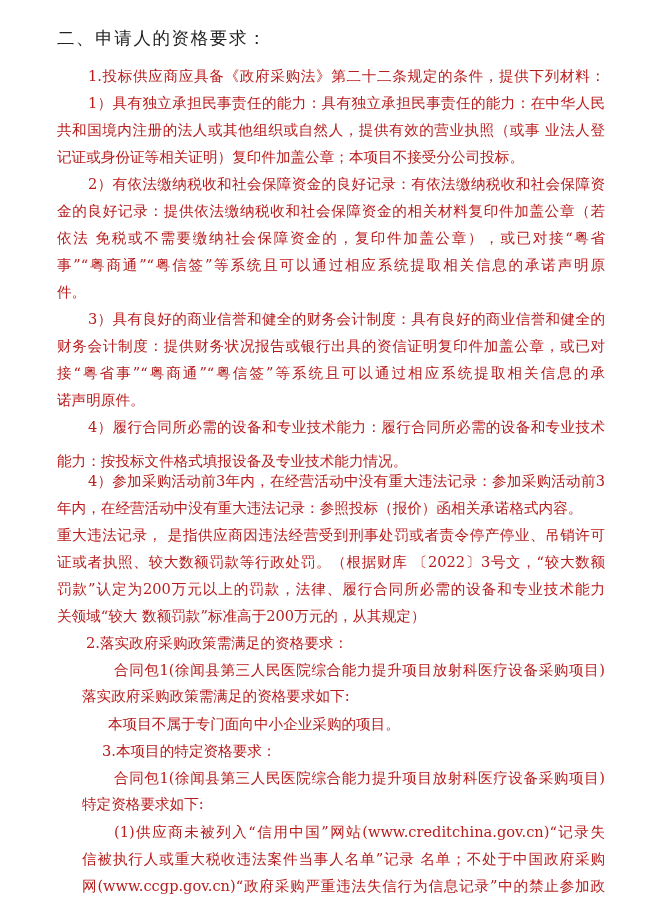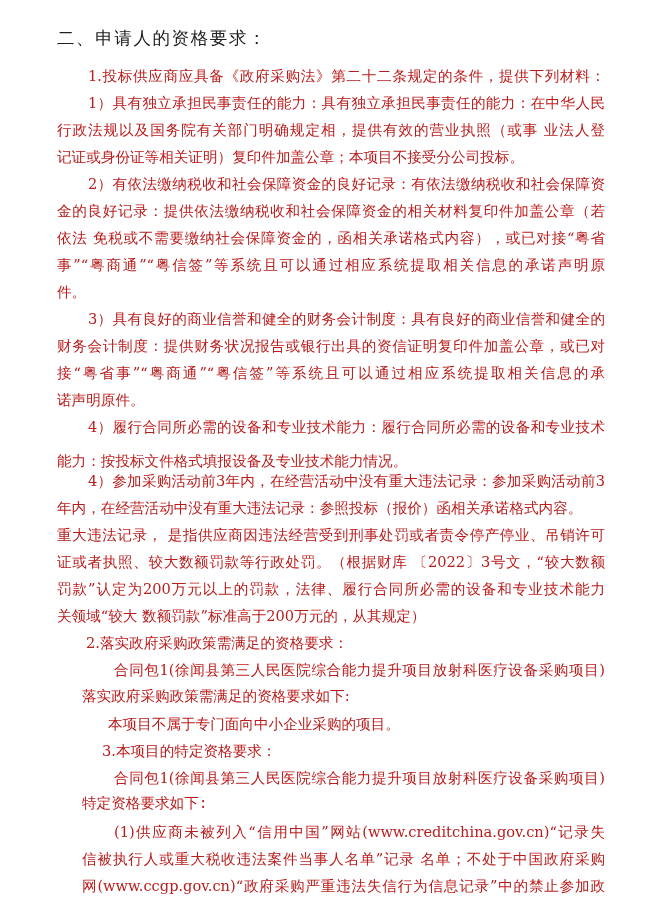--- a/index.html
+++ b/index.html
@@ -13,43 +13,43 @@
   .justify { text-align: justify; text-align-last: justify; }
 </style>
 </head>
 <body>
 
 <div class="page">
   <div class="heading">二、申请人的资格要求：</div>
   <div id="lines">
       <div class="line justify" style="left: 88px; top: 58px; width: 517px; white-space: normal; height: 20px; overflow: hidden;">1.投标供应商应具备《政府采购法》第二十二条规定的条件，提供下列材料：</div>
       <div class="line justify" style="left: 88px; top: 85px; width: 517px; white-space: normal; height: 20px; overflow: hidden;">1）具有独立承担民事责任的能力：具有独立承担民事责任的能力：在中华人民</div>
-      <div class="line justify" style="left: 57px; top: 112px; width: 548px; white-space: normal; height: 20px; overflow: hidden;">行政法规以及国务院有关部门明确规定相，提供有效的营业执照（或事 业法人登</div>
+      <div class="line justify" style="left: 57px; top: 112px; width: 548px; white-space: normal; height: 20px; overflow: hidden;">共和国境内注册的法人或其他组织或自然人，提供有效的营业执照（或事 业法人登</div>
       <div class="line" style="left: 57px; top: 139px;">记证或身份证等相关证明）复印件加盖公章；本项目不接受分公司投标。</div>
       <div class="line justify" style="left: 88px; top: 166px; width: 517px; white-space: normal; height: 20px; overflow: hidden;">2）有依法缴纳税收和社会保障资金的良好记录：有依法缴纳税收和社会保障资</div>
       <div class="line justify" style="left: 57px; top: 193px; width: 548px; white-space: normal; height: 20px; overflow: hidden;">金的良好记录：提供依法缴纳税收和社会保障资金的相关材料复印件加盖公章（若</div>
-      <div class="line justify" style="left: 57px; top: 220px; width: 548px; white-space: normal; height: 20px; overflow: hidden;">依法 免税或不需要缴纳社会保障资金的，函相关承诺格式内容），或已对接“粤省</div>
+      <div class="line justify" style="left: 57px; top: 220px; width: 548px; white-space: normal; height: 20px; overflow: hidden;">依法 免税或不需要缴纳社会保障资金的，复印件加盖公章），或已对接“粤省</div>
       <div class="line justify" style="left: 57px; top: 247px; width: 548px; white-space: normal; height: 20px; overflow: hidden;">事”“粤商通”“粤信签”等系统且可以通过相应系统提取相关信息的承诺声明原</div>
       <div class="line" style="left: 57px; top: 274px;">件。</div>
       <div class="line justify" style="left: 88px; top: 301px; width: 517px; white-space: normal; height: 20px; overflow: hidden;">3）具有良好的商业信誉和健全的财务会计制度：具有良好的商业信誉和健全的</div>
       <div class="line justify" style="left: 57px; top: 328px; width: 548px; white-space: normal; height: 20px; overflow: hidden;">财务会计制度：提供财务状况报告或银行出具的资信证明复印件加盖公章，或已对</div>
       <div class="line justify" style="left: 57px; top: 355px; width: 548px; white-space: normal; height: 20px; overflow: hidden;">接“粤省事”“粤商通”“粤信签”等系统且可以通过相应系统提取相关信息的承</div>
       <div class="line" style="left: 57px; top: 382px;">诺声明原件。</div>
       <div class="line justify" style="left: 88px; top: 409px; width: 517px; white-space: normal; height: 20px; overflow: hidden;">4）履行合同所必需的设备和专业技术能力：履行合同所必需的设备和专业技术</div>
       <div class="line" style="left: 57px; top: 436px; margin-top: 7px;">能力：按投标文件格式填报设备及专业技术能力情况。</div>
       <div class="line justify" style="left: 88px; top: 463px; width: 517px; white-space: normal; height: 20px; overflow: hidden;">4）参加采购活动前3年内，在经营活动中没有重大违法记录：参加采购活动前3</div>
       <div class="line" style="left: 57px; top: 490px;">年内，在经营活动中没有重大违法记录：参照投标（报价）函相关承诺格式内容。</div>
       <div class="line justify" style="left: 57px; top: 517px; width: 548px; white-space: normal; height: 20px; overflow: hidden;">重大违法记录， 是指供应商因违法经营受到刑事处罚或者责令停产停业、吊销许可</div>
       <div class="line justify" style="left: 57px; top: 544px; width: 548px; white-space: normal; height: 20px; overflow: hidden;">证或者执照、较大数额罚款等行政处罚。（根据财库 〔2022〕3号文，“较大数额</div>
       <div class="line justify" style="left: 57px; top: 571px; width: 548px; white-space: normal; height: 20px; overflow: hidden;">罚款”认定为200万元以上的罚款，法律、履行合同所必需的设备和专业技术能力</div>
       <div class="line" style="left: 57px; top: 598px;">关领域“较大 数额罚款”标准高于200万元的，从其规定）</div>
       <div class="line" style="left: 86px; top: 625px;">2.落实政府采购政策需满足的资格要求：</div>
       <div class="line justify" style="left: 114px; top: 652px; width: 491px; white-space: normal; height: 20px; overflow: hidden;">合同包1(徐闻县第三人民医院综合能力提升项目放射科医疗设备采购项目)</div>
       <div class="line" style="left: 82px; top: 678px;">落实政府采购政策需满足的资格要求如下:</div>
       <div class="line" style="left: 108px; top: 706px;">本项目不属于专门面向中小企业采购的项目。</div>
       <div class="line" style="left: 86px; top: 733px; margin-left: 16px;">3.本项目的特定资格要求：</div>
       <div class="line justify" style="left: 114px; top: 760px; width: 491px; white-space: normal; height: 20px; overflow: hidden;">合同包1(徐闻县第三人民医院综合能力提升项目放射科医疗设备采购项目)</div>
-      <div class="line" style="left: 82px; top: 786px; font-family: Liberation Mono, monospace;">特定资格要求如下:</div>
+      <div class="line" style="left: 82px; top: 786px;">特定资格要求如下:</div>
       <div class="line justify" style="left: 114px; top: 814px; width: 491px; white-space: normal; height: 20px; overflow: hidden;">(1)供应商未被列入“信用中国”网站(www.creditchina.gov.cn)“记录失</div>
       <div class="line justify" style="left: 82px; top: 841px; width: 523px; white-space: normal; height: 20px; overflow: hidden;">信被执行人或重大税收违法案件当事人名单”记录 名单；不处于中国政府采购</div>
       <div class="line justify" style="left: 82px; top: 868px; width: 523px; white-space: normal; height: 20px; overflow: hidden;">网(www.ccgp.gov.cn)“政府采购严重违法失信行为信息记录”中的禁止参加政</div>
     </div>
 </div>
 
 </body></html>

